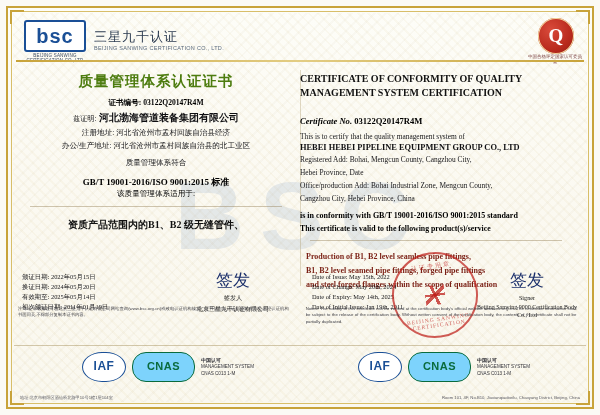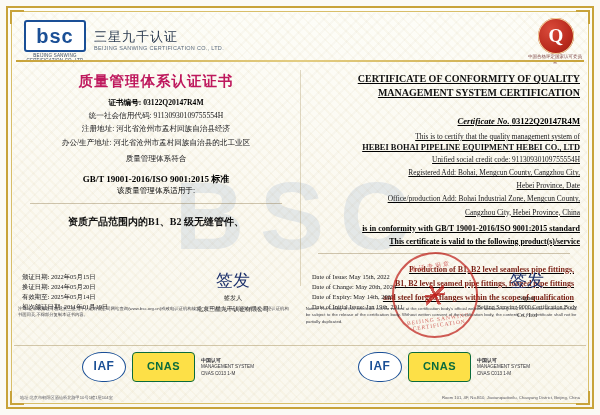--- a/index.html
+++ b/index.html
@@ -128,31 +128,31 @@
   }
   
   .col {
     position: absolute;
     top: 64px;
     width: 284px;
     height: 230px;
     padding: 4px 6px 0 6px;
   }
   .col-cn { left: 14px; text-align: center; }
-  .col-en { right: 14px; text-align: right; text-decoration: underline; }
+  .col-en { right: 22px; text-align: left; }
   .divider {
     position: absolute;
     left: 300px; top: 70px;
     width: 1px; height: 216px;
     background: rgba(170,150,100,.35);
   }
   .t-cn-title {
     font-size: 14.5px;
     font-weight: bold;
-    color: #be185d;
+    color: #4d7c0f;
     letter-spacing: 1px;
     margin-top: 4px;
   }
   .t-en-title {
     font-size: 10px;
     font-weight: bold;
     color: #111;
     line-height: 1.35;
     margin-top: 4px;
     font-family: "Liberation Serif", serif;
@@ -337,29 +337,29 @@
     font-weight: bold;
     font-size: 12px;
     text-align: center;
     line-height: 27px;
     letter-spacing: .5px;
     background: #fff;
   }
   .cnas {
     width: 63px; height: 30px;
     border: 1.6px solid #0a6b3d;
-    border-radius: 4px;
+    border-radius: 14px;
     color: #0a6b3d;
     font-family: "Liberation Sans", sans-serif;
     font-weight: bold;
     font-size: 11px;
     text-align: center;
     line-height: 27px;
     letter-spacing: .5px;
-    background: #fde047;
+    background: #7dd3fc;
   }
   .acc-txt {
     font-size: 4.6px;
     color: #33333a;
     line-height: 1.45;
     font-family: "Liberation Sans", sans-serif;
     max-width: 70px;
   }
   .acc-txt .b { font-weight: bold; font-size: 5px; }
   .foot-note {
@@ -413,23 +413,23 @@
   <div class="hdr-rule"></div>
 
   <div class="divider"></div>
 
   <div class="col col-cn">
     <div class="t-cn-title">质量管理体系认证证书</div>
     <div class="certno-cn">
       <span>证书编号:</span>
       <span>03122Q20147R4M</span>
     </div>
-    <div class="line line-cn">
-      <span>统一社会信用代码:</span>
-      <span>91130930109755554H</span>
+    <div class="company-cn">
+      <span style="font-size:7.2px;font-weight:normal">兹证明:</span>
+      <span>河北渤海管道装备集团有限公司</span>
     </div>
     <div class="line line-cn">
       <span>注册地址:</span>
       <span>河北省沧州市孟村回族自治县经济</span>
     </div>
     <div class="line line-cn">
       <span>办公/生产地址:</span>
       <span>河北省沧州市孟村回族自治县的北工业区</span>
     </div>
     <div class="line line-cn" style="margin-top:5px">质量管理体系符合</div>
@@ -440,22 +440,21 @@
   </div>
 
   <div class="col col-en">
     <div class="t-en-title">CERTIFICATE OF CONFORMITY OF QUALITY</div>
     <div class="t-en-title" style="margin-top:0">MANAGEMENT SYSTEM CERTIFICATION</div>
     <div class="certno-en">
       <span style="font-style:italic">Certificate No.</span>
       <span>03122Q20147R4M</span>
     </div>
     <div class="line" style="margin-top:5px">This is to certify that the quality management system of</div>
-    <div class="company-en">HEBEI BOHAI PIPELINE EQUIPMENT HEBEI CO., LTD</div>
-    <div class="line">Unified social credit code: 91130930109755554H</div>
+    <div class="company-en">HEBEI HEBEI PIPELINE EQUIPMENT GROUP CO., LTD</div>
     <div class="line">Registered Add: Bohai, Mengcun County, Cangzhou City,</div>
     <div class="line">Hebei Province, Date</div>
     <div class="line">Office/production Add: Bohai Industrial Zone, Mengcun County,</div>
     <div class="line">Cangzhou City, Hebei Province, China</div>
     <div class="std-en">is in conformity with GB/T 19001-2016/ISO 9001:2015 standard</div>
     <div class="scope-head-en">This certificate is valid to the following product(s)/service</div>
     <div class="hr-thin"></div>
     <div class="scope-en">Production of B1, B2 level seamless pipe fittings,</div>
     <div class="scope-en" style="margin-top:2px">B1, B2 level seamed pipe fittings, forged pipe fittings</div>
     <div class="scope-en" style="margin-top:2px">and steel forged flanges within the scope of qualification</div>

